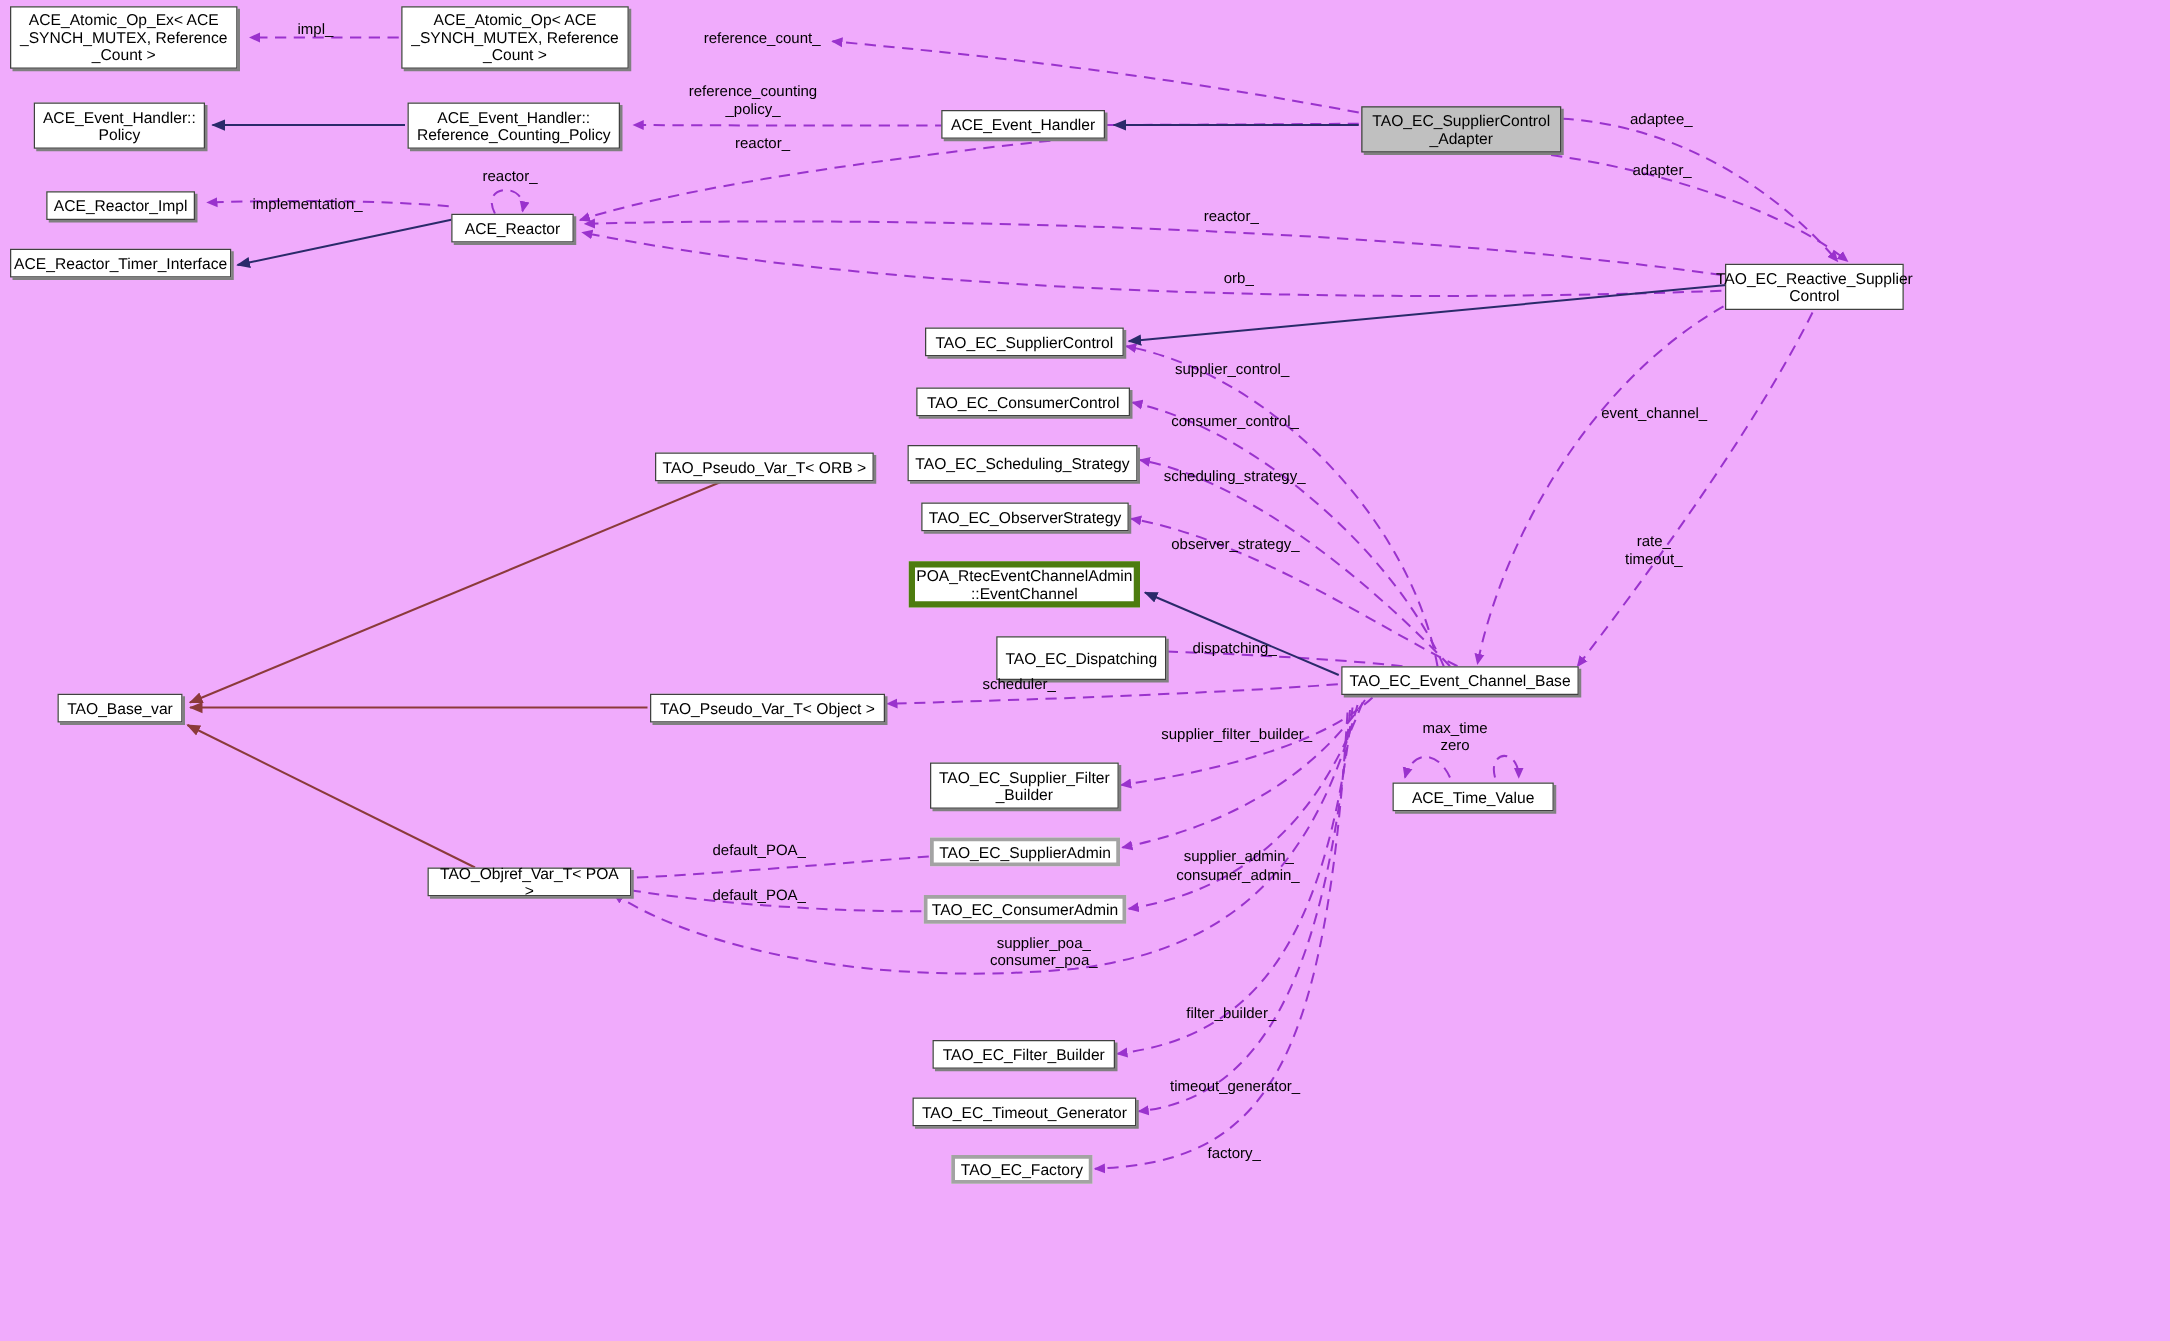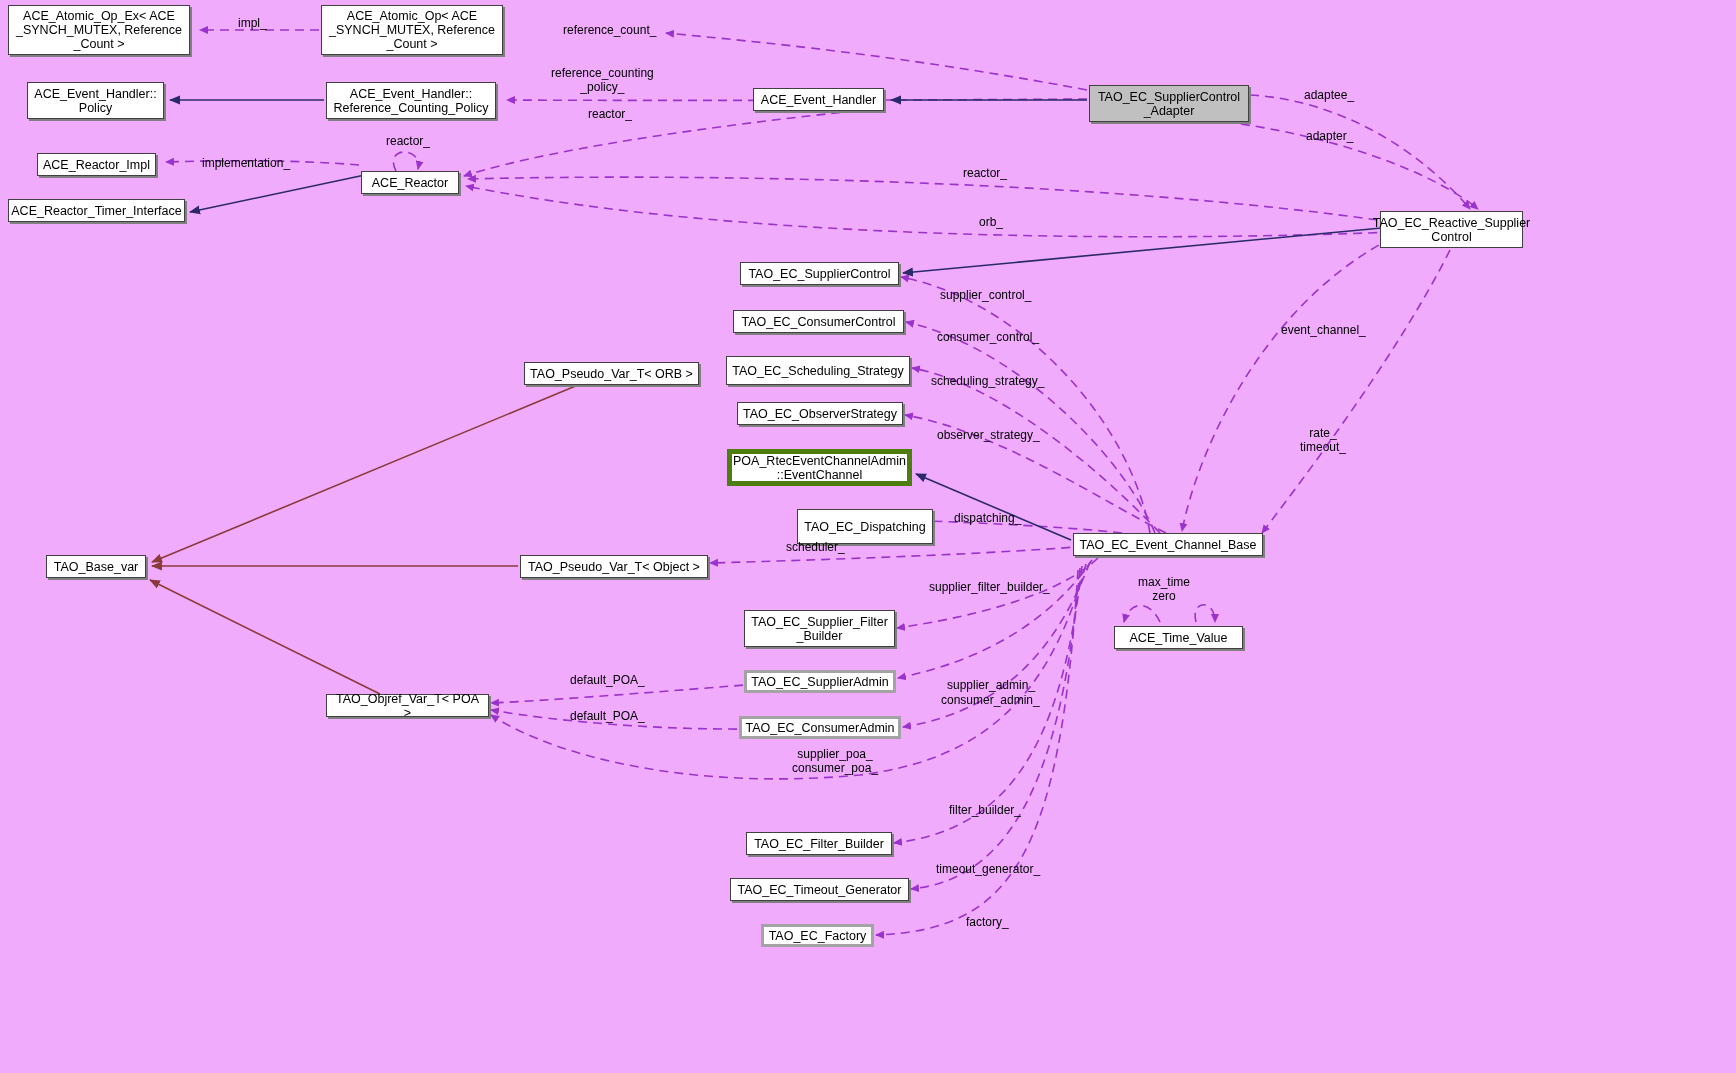--- a/index.html
+++ b/index.html
@@ -156,21 +156,21 @@
   <div class="node shadow" style="left: 737px; top: 402px; width: 166px; height: 23px;">TAO_EC_ObserverStrategy</div>
   <div class="node greybox" style="left: 727px; top: 449px; width: 185px; height: 37px;">POA_RtecEventChannelAdmin
 ::EventChannel</div>
   <div class="node shadow" style="left: 752px; top: 509px; width: 136px; height: 35px; margin-left: 45px;">TAO_EC_Dispatching</div>
   <div class="node shadow" style="left: 1073px; top: 533px; width: 190px; height: 23px;">TAO_EC_Event_Channel_Base</div>
   <div class="node shadow" style="left: 46px; top: 555px; width: 100px; height: 23px;">TAO_Base_var</div>
   <div class="node shadow" style="left: 520px; top: 555px; width: 188px; height: 23px;">TAO_Pseudo_Var_T&lt; Object &gt;</div>
   <div class="node shadow" style="left: 1114px; top: 626px; width: 129px; height: 23px;">ACE_Time_Value</div>
   <div class="node shadow" style="left: 744px; top: 610px; width: 151px; height: 37px;">TAO_EC_Supplier_Filter
 _Builder</div>
-  <div class="node shadow" style="left: 326px; top: 694px; width: 163px; height: 23px;">TAO_Objref_Var_T&lt; POA &gt;</div>
+  <div class="node shadow" style="left: 342px; top: 694px; width: 163px; height: 23px;">TAO_Objref_Var_T&lt; POA &gt;</div>
   <div class="node redbox" style="left: 744px; top: 670px; width: 152px; height: 23px;">TAO_EC_SupplierAdmin</div>
   <div class="node redbox" style="left: 739px; top: 716px; width: 162px; height: 23px;">TAO_EC_ConsumerAdmin</div>
   <div class="node shadow" style="left: 746px; top: 832px; width: 146px; height: 23px;">TAO_EC_Filter_Builder</div>
   <div class="node shadow" style="left: 730px; top: 878px; width: 179px; height: 23px;">TAO_EC_Timeout_Generator</div>
   <div class="node redbox" style="left: 761px; top: 924px; width: 113px; height: 23px;">TAO_EC_Factory</div>
 
   <div class="elabel" style="left: 238px; top: 17px;">impl_</div>
   <div class="elabel" style="left: 563px; top: 24px;">reference_count_</div>
   <div class="elabel" style="left: 551px; top: 67px;">reference_counting
 _policy_</div>

